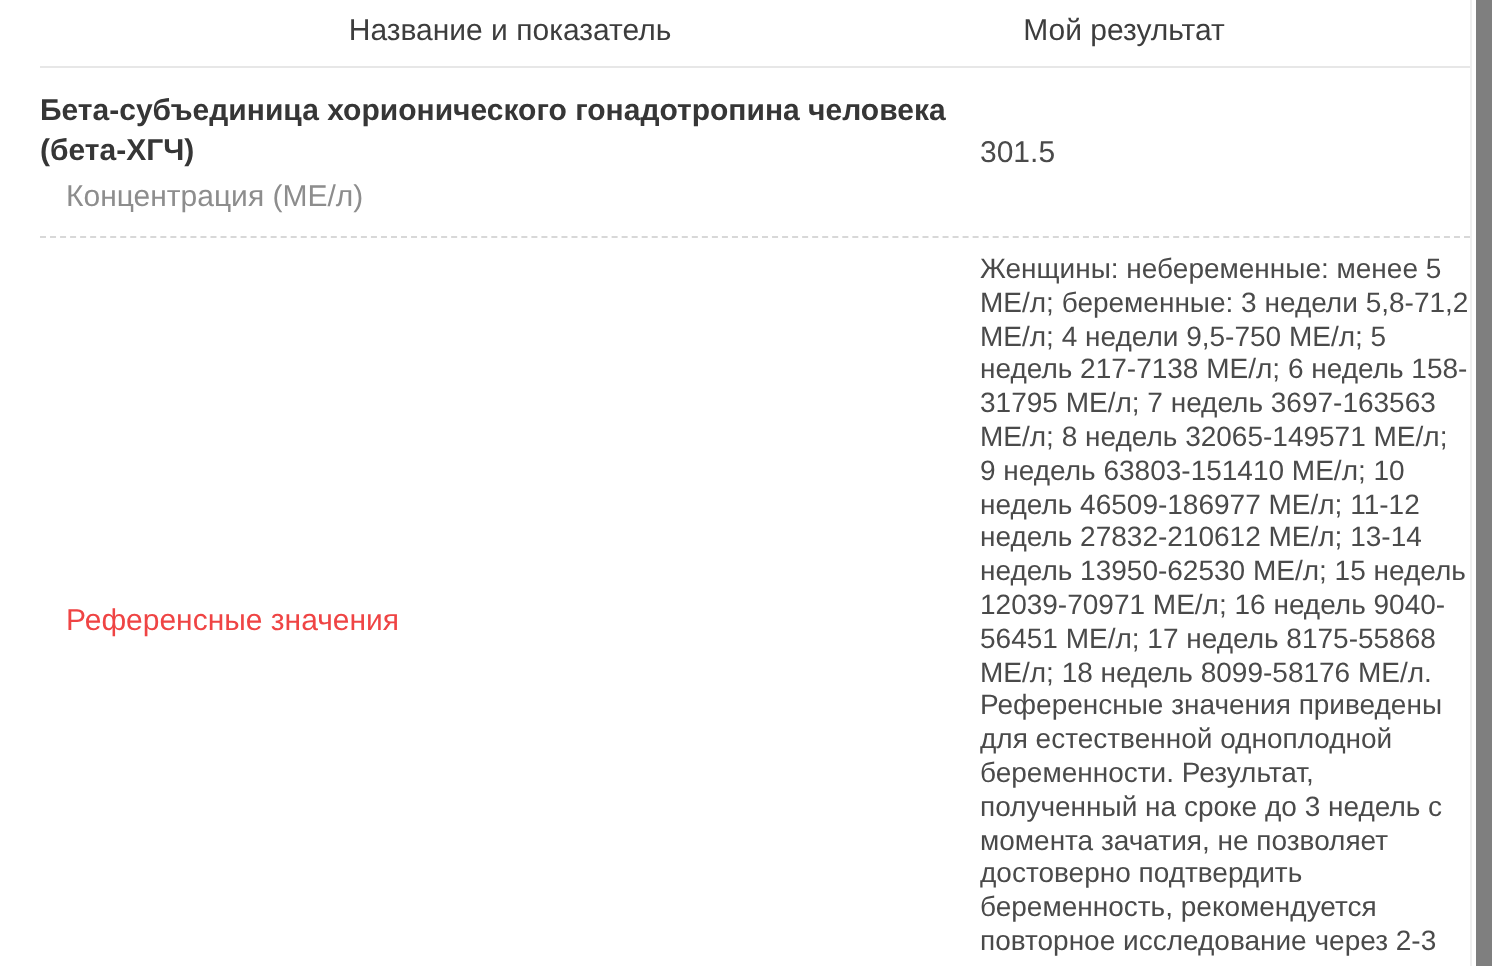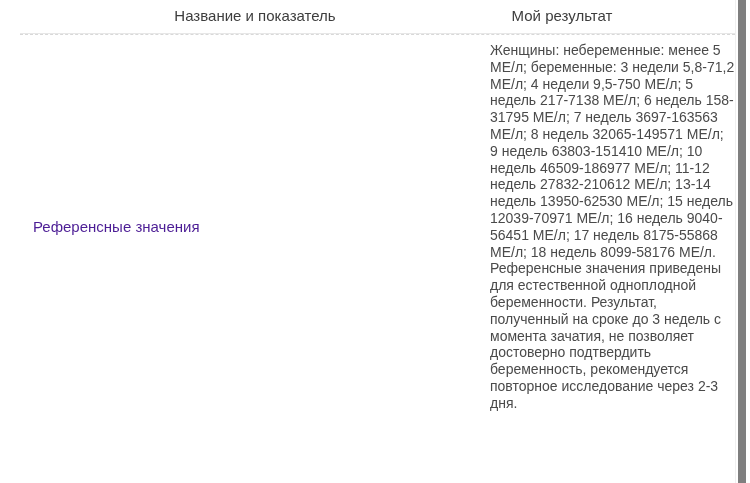--- a/index.html
+++ b/index.html
@@ -56,21 +56,21 @@
   }
 
   
   .row-ref { padding-top: 7px; align-items: stretch; }
   .ref-label-cell {
     width: 470px; flex: 0 0 470px;
     display: flex; align-items: center;
   }
   .ref-label {
     font-size: 15px;
-    color: #4c1d95;
+    color: #ef4444;
     margin-left: 13px;
   }
   .ref-text {
     flex: 1;
     max-width: 245px;
     font-size: 14px;
     line-height: 16.8px;
     color: #4a4a4a;
   }
 
@@ -93,20 +93,27 @@
 <body>
 
 <div class="results-table">
 
   <div class="header-row">
     <span class="header-label name">Название и показатель</span>
     <span class="header-label result">Мой результат</span>
     <div class="header-divider"></div>
   </div>
 
+  <div class="row row-main">
+    <div class="cell-name">
+      <div class="test-title">Бета-субъединица хорионического гонадотропина человека (бета-ХГЧ)</div>
+      <div class="test-parameter">Концентрация (МЕ/л)</div>
+    </div>
+    <div class="cell-result">301.5</div>
+  </div>
 
   <div class="dashed-divider"></div>
 
   <div class="row row-ref">
     <div class="ref-label-cell">
       <span class="ref-label">Референсные значения</span>
     </div>
     <div class="ref-text">Женщины: небеременные: менее 5 МЕ/л; беременные: 3 недели 5,8-71,2 МЕ/л; 4 недели 9,5-750 МЕ/л; 5 недель 217-7138 МЕ/л; 6 недель 158-31795 МЕ/л; 7 недель 3697-163563 МЕ/л; 8 недель 32065-149571 МЕ/л; 9 недель 63803-151410 МЕ/л; 10 недель 46509-186977 МЕ/л; 11-12 недель 27832-210612 МЕ/л; 13-14 недель 13950-62530 МЕ/л; 15 недель 12039-70971 МЕ/л; 16 недель 9040-56451 МЕ/л; 17 недель 8175-55868 МЕ/л; 18 недель 8099-58176 МЕ/л. Референсные значения приведены для естественной одноплодной беременности. Результат, полученный на сроке до 3 недель с момента зачатия, не позволяет достоверно подтвердить беременность, рекомендуется повторное исследование через 2-3 дня.</div>
   </div>
 

